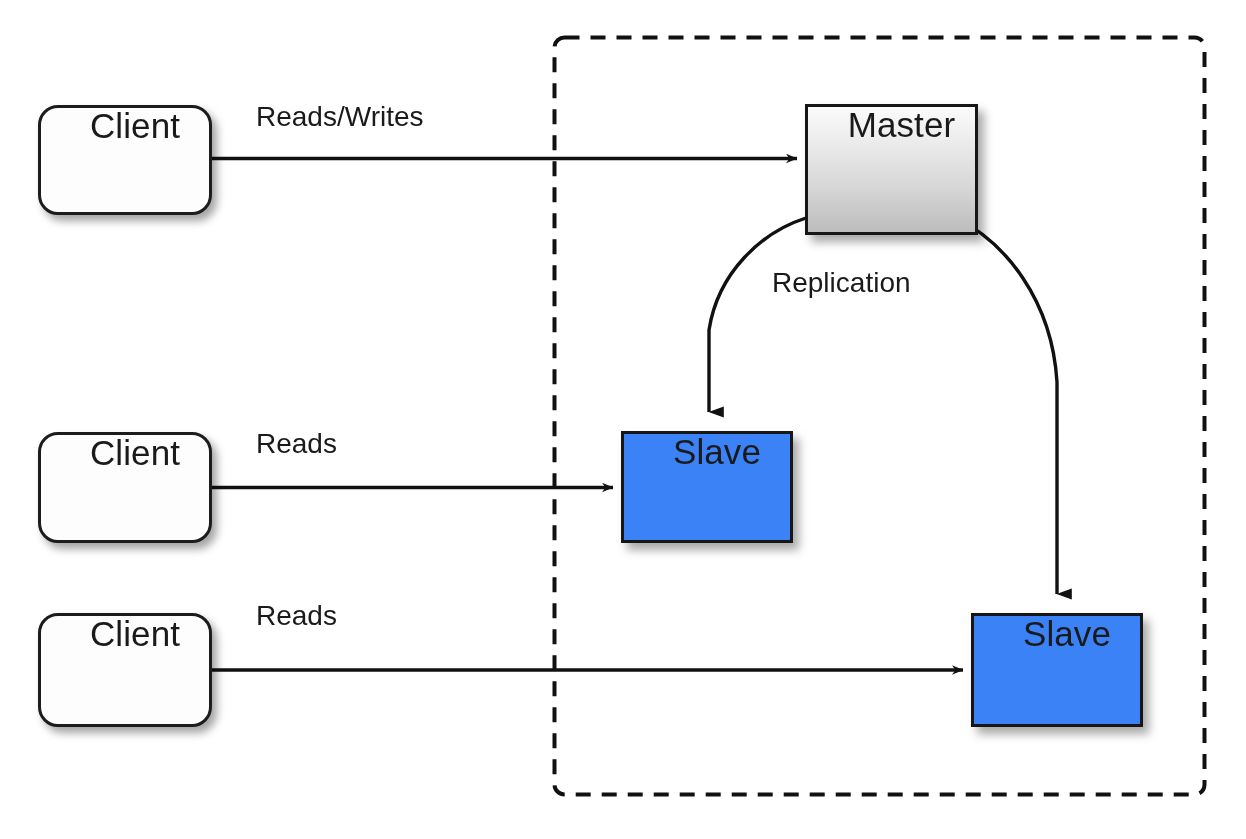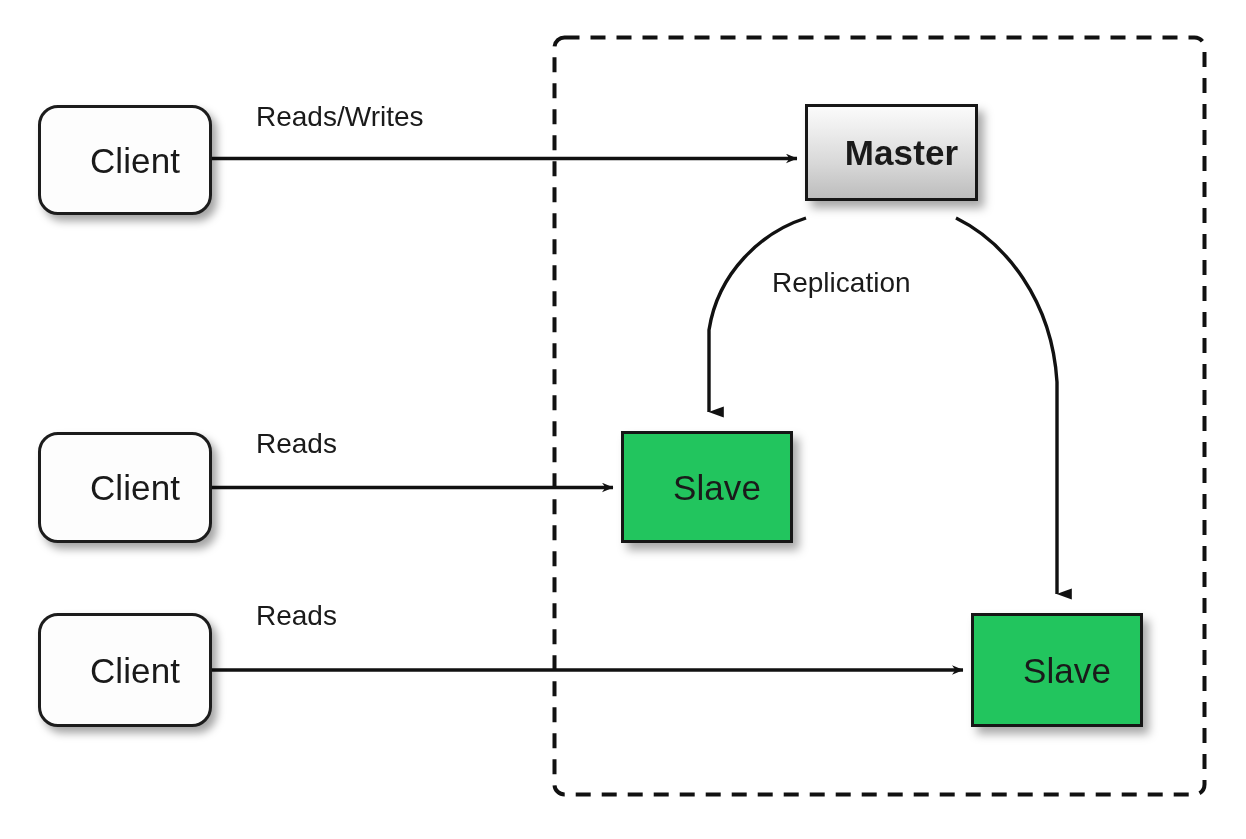--- a/index.html
+++ b/index.html
@@ -26,21 +26,21 @@
     width: 1246px;
     height: 839px;
     pointer-events: none;
   }
 
   
   .node {
     position: absolute;
     box-sizing: border-box;
     display: flex;
-    align-items: center;
+    align-items: flex-start;
     justify-content: center;
     color: #1a1a1a;
     letter-spacing: 0.1px;
     padding-left: 20px;
   }
   .node-label {
     display: block;
     line-height: 1;
     white-space: nowrap;
   }
@@ -48,21 +48,21 @@
   .client-node {
     border: 3px solid #1c1c1c;
     border-radius: 20px;
     background: #fdfdfd;
     box-shadow: 5px 6px 9px rgba(0,0,0,0.36);
     font-size: 35px;
   }
 
   .db-node {
     border: 3px solid #161616;
-    background: #22c55e;
+    background: #3b82f6;
     box-shadow: 6px 7px 9px rgba(0,0,0,0.34);
     font-size: 35px;
   }
   .db-node.master {
     background: linear-gradient(to bottom, #fbfbfb 0%, #efefef 22%, #d8d8d8 62%, #bdbdbd 100%);
   }
 
   
   .edge-label {
     position: absolute;
@@ -120,21 +120,21 @@
   </div>
 
   <div class="node client-node" style="left:38px; top:432px; width:174px; height:111px;">
     <span class="node-label">Client</span>
   </div>
 
   <div class="node client-node" style="left:38px; top:613px; width:174px; height:114px;">
     <span class="node-label">Client</span>
   </div>
 
-  <div class="node db-node master" style="left:805px; top:104px; width:173px; height:97px;font-weight:bold;">
+  <div class="node db-node master" style="left:805px; top:104px; width:173px; height:131px;">
     <span class="node-label">Master</span>
   </div>
 
   <div class="node db-node" style="left:621px; top:431px; width:172px; height:112px;">
     <span class="node-label">Slave</span>
   </div>
 
   <div class="node db-node" style="left:971px; top:613px; width:172px; height:114px;">
     <span class="node-label">Slave</span>
   </div>

